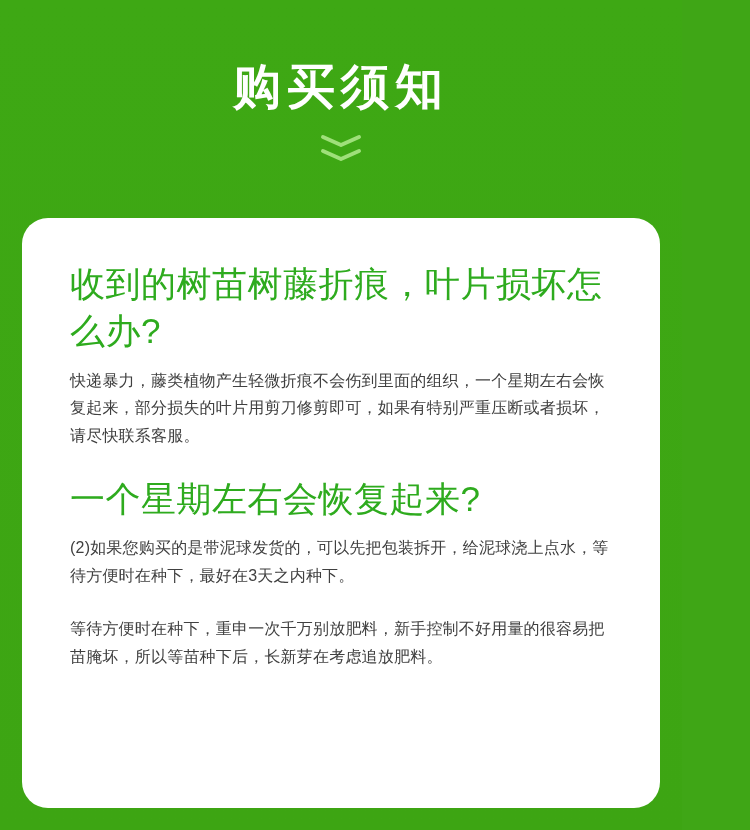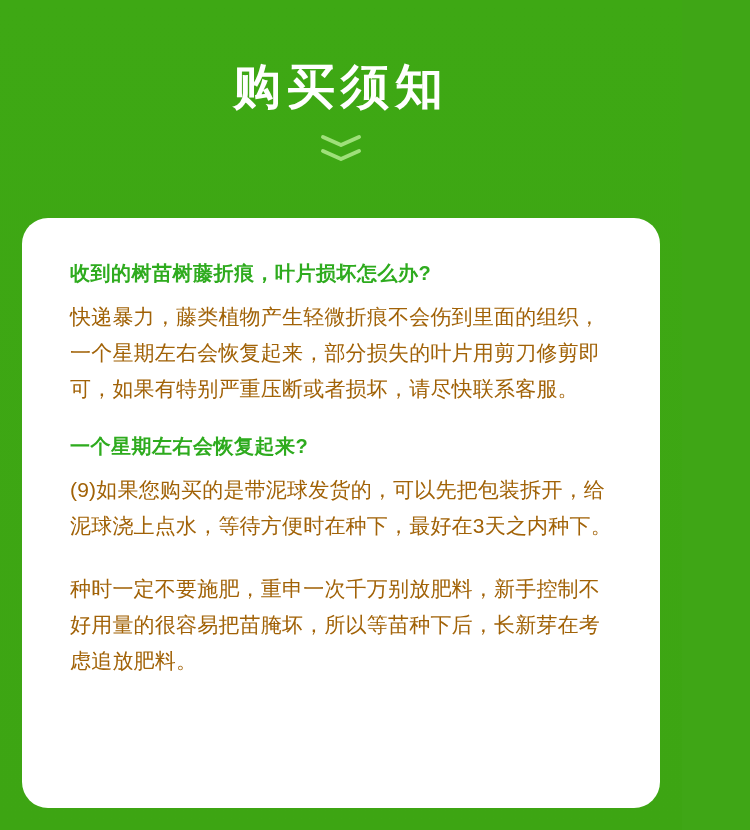--- a/index.html
+++ b/index.html
@@ -54,29 +54,29 @@
     box-sizing: border-box;
   }
   .qa {
     margin-bottom: 26px;
   }
   .qa:last-child {
     margin-bottom: 0;
   }
   .q {
     color: #2eab1e;
-    font-size: 20px;
-    font-weight: bold;
+    font-size: 35px;
+    font-weight: normal;
     line-height: 1.35;
     margin: 0 0 12px 0;
     letter-spacing: 0.5px;
   }
   .a {
-    color: #a16207;
-    font-size: 21px;
+    color: #404040;
+    font-size: 16px;
     line-height: 1.72;
     margin: 0;
     letter-spacing: 0.2px;
   }
   .a p {
     margin: 0;
   }
 </style>
 </head>
 <body>
@@ -100,24 +100,24 @@
     <div class="qa">
       <h2 class="q">收到的树苗树藤折痕，叶片损坏怎么办?</h2>
       <div class="a">
         <p>快递暴力，藤类植物产生轻微折痕不会伤到里面的组织，一个星期左右会恢复起来，部分损失的叶片用剪刀修剪即可，如果有特别严重压断或者损坏，请尽快联系客服。</p>
       </div>
     </div>
 
     <div class="qa">
       <h2 class="q">一个星期左右会恢复起来?</h2>
       <div class="a">
-        <p>(9)如果您购买的是带泥球发货的，可以先把包装拆开，给泥球浇上点水，等待方便时在种下，最好在3天之内种下。</p>
+        <p>(2)如果您购买的是带泥球发货的，可以先把包装拆开，给泥球浇上点水，等待方便时在种下，最好在3天之内种下。</p>
       </div>
     </div>
 
     <div class="qa">
       <div class="a">
-        <p>种时一定不要施肥，重申一次千万别放肥料，新手控制不好用量的很容易把苗腌坏，所以等苗种下后，长新芽在考虑追放肥料。</p>
+        <p>等待方便时在种下，重申一次千万别放肥料，新手控制不好用量的很容易把苗腌坏，所以等苗种下后，长新芽在考虑追放肥料。</p>
       </div>
     </div>
 
   </div>
 </div>
 
 </body></html>

